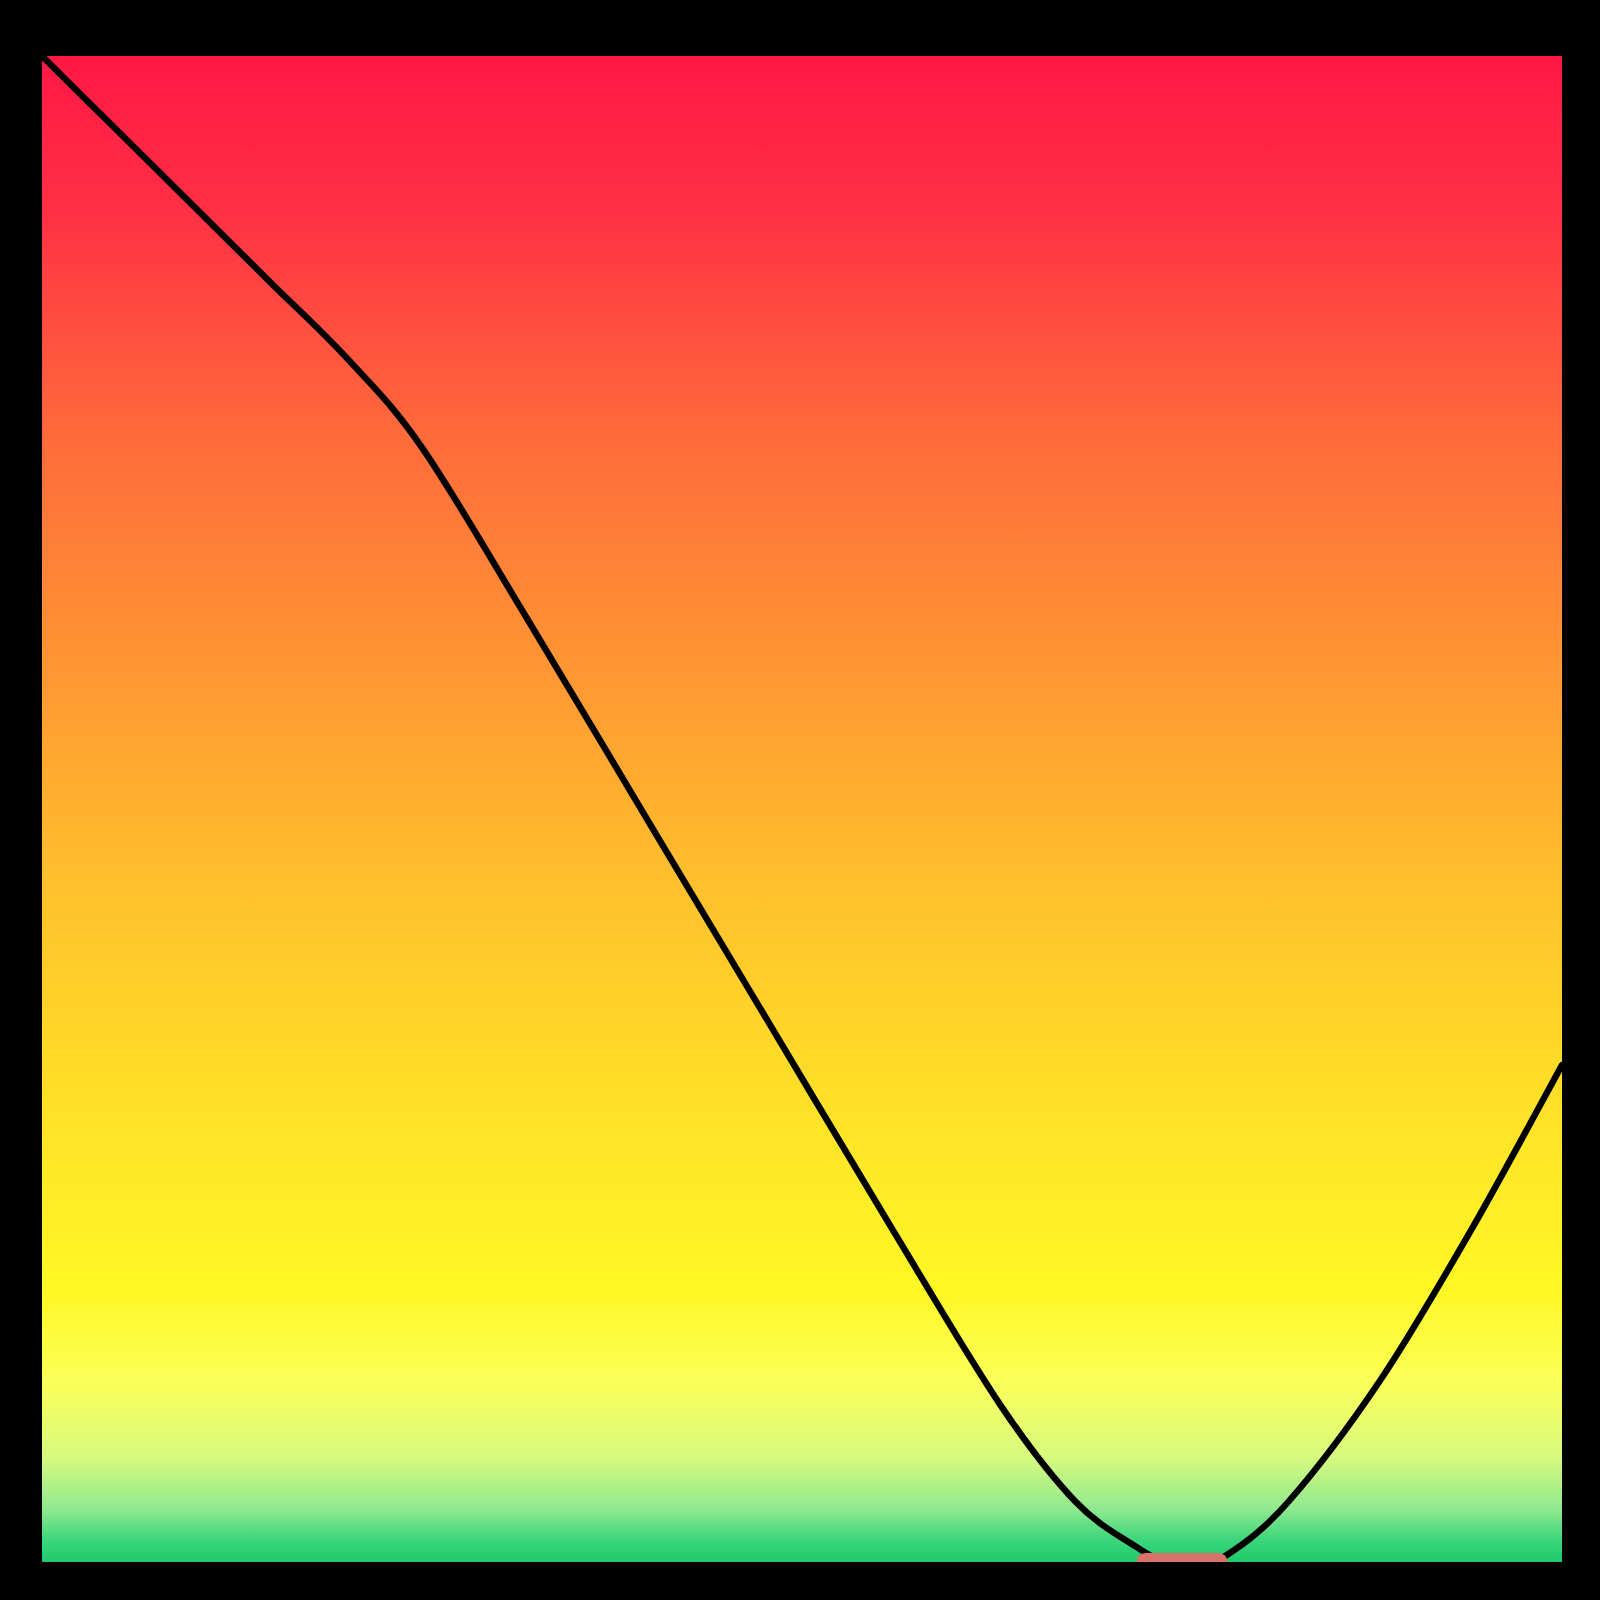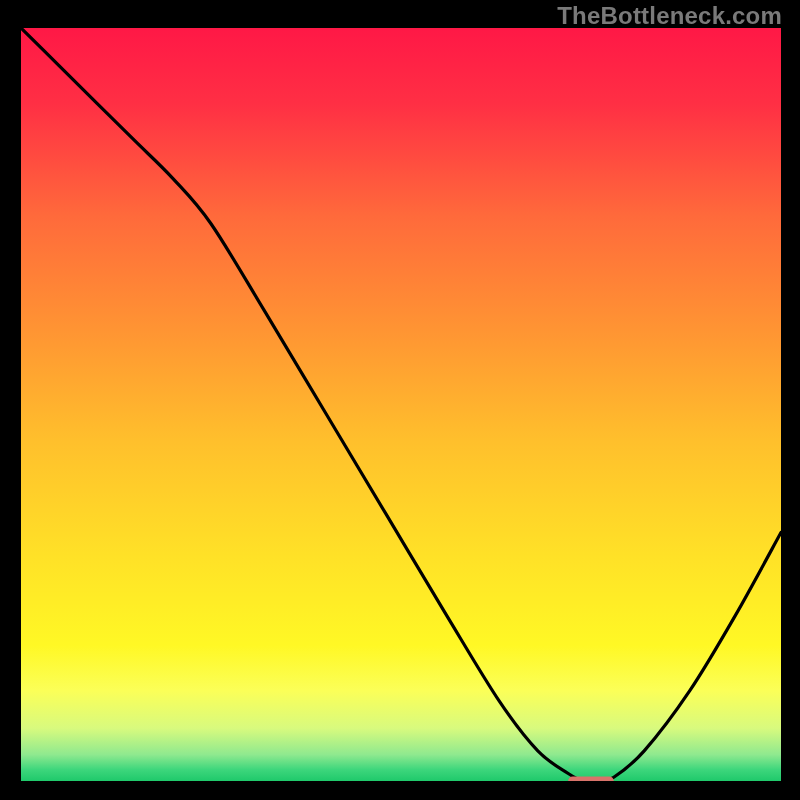--- a/index.html
+++ b/index.html
@@ -42,21 +42,20 @@
     stroke-linejoin: round;
   }
   .marker {
     stroke: none;
   }
 </style>
 </head>
 <body>
 
 <div class="frame">
-  <div class="watermark">TheBottleneck.com</div>
 
   <svg class="plot" viewBox="0 0 100 100" preserveAspectRatio="none">
     <defs>
       <linearGradient id="bg-grad" x1="0" y1="0" x2="0" y2="1">
       <stop offset="0%" stop-color="#ff1846"></stop>
           <stop offset="10%" stop-color="#ff2f44"></stop>
           <stop offset="25%" stop-color="#ff6a3b"></stop>
           <stop offset="40%" stop-color="#ff9433"></stop>
           <stop offset="55.00000000000001%" stop-color="#ffc02c"></stop>
           <stop offset="70%" stop-color="#ffe127"></stop>

